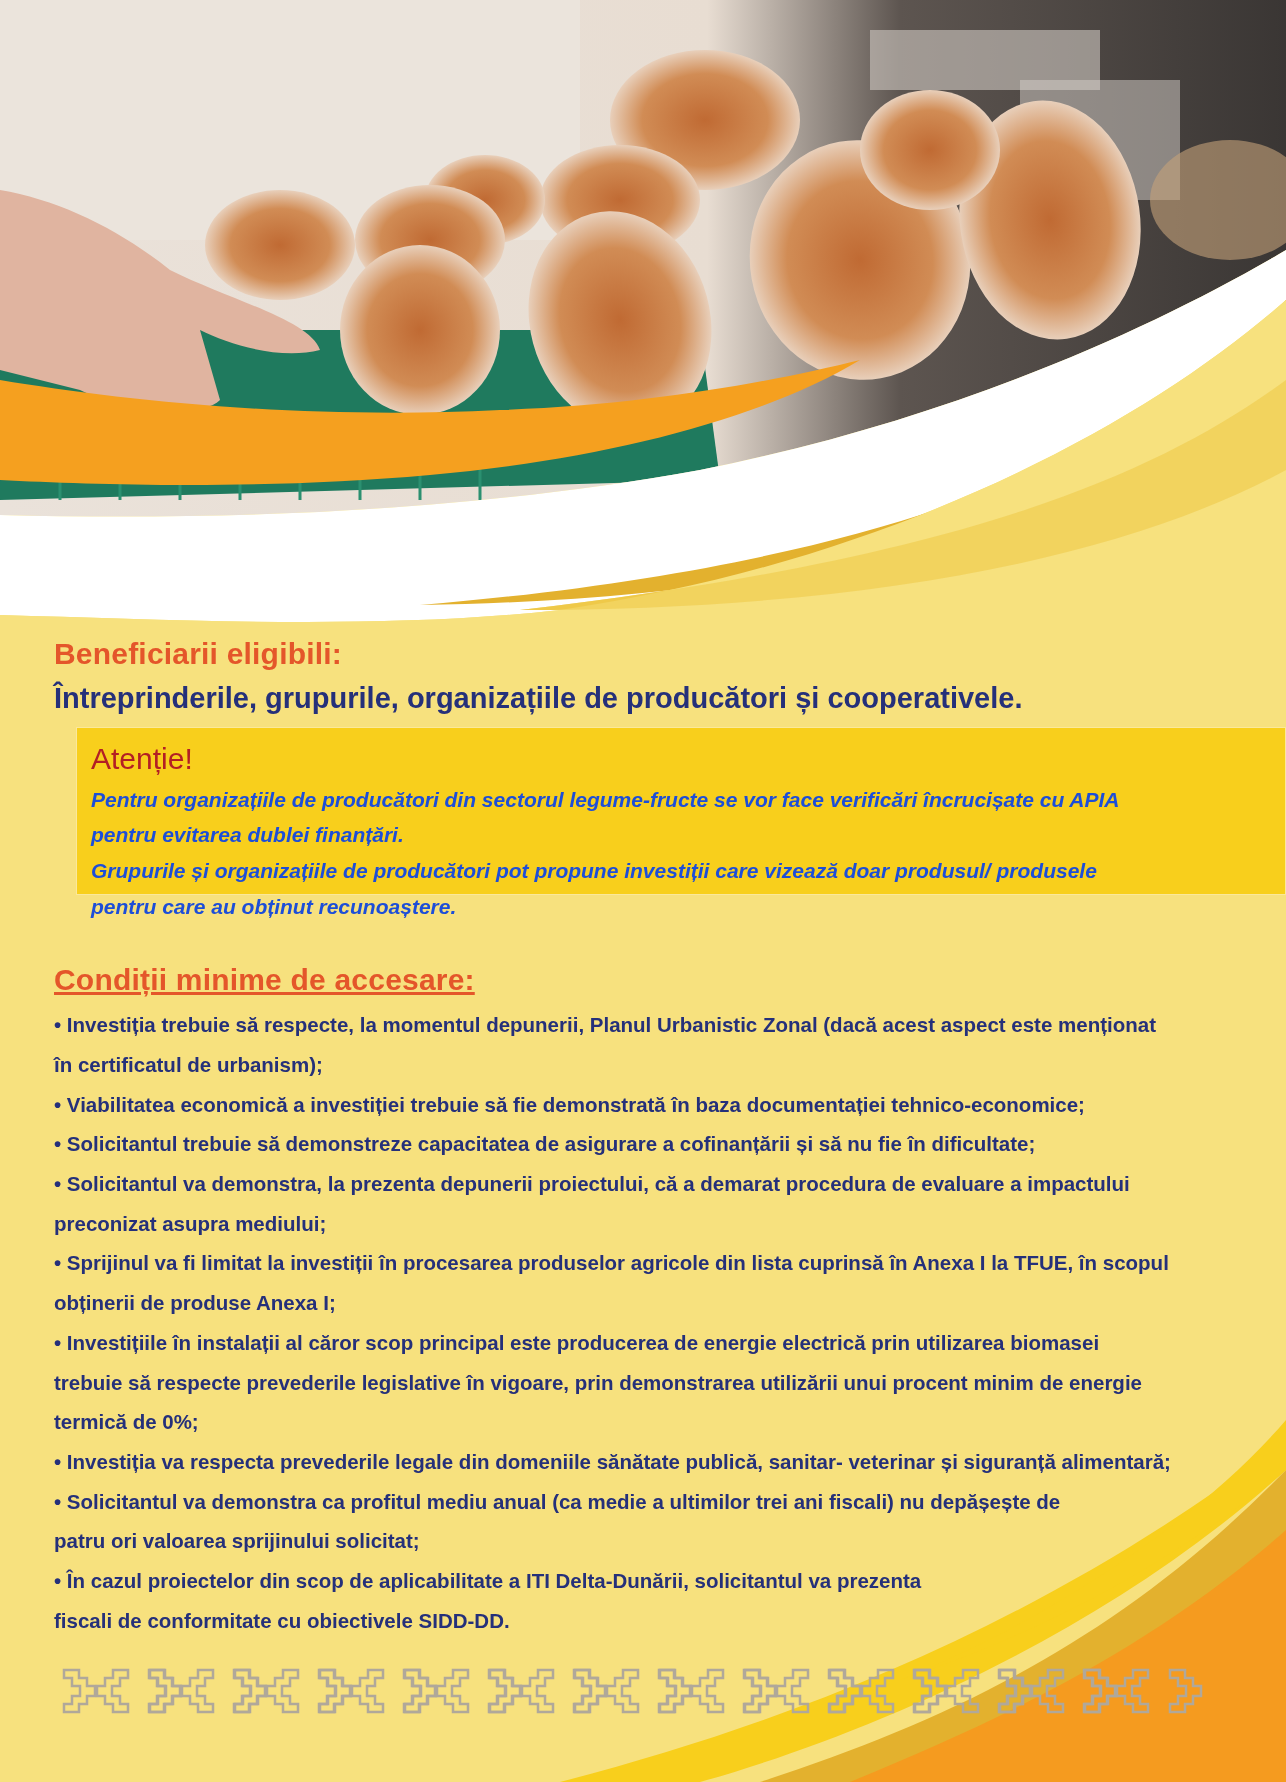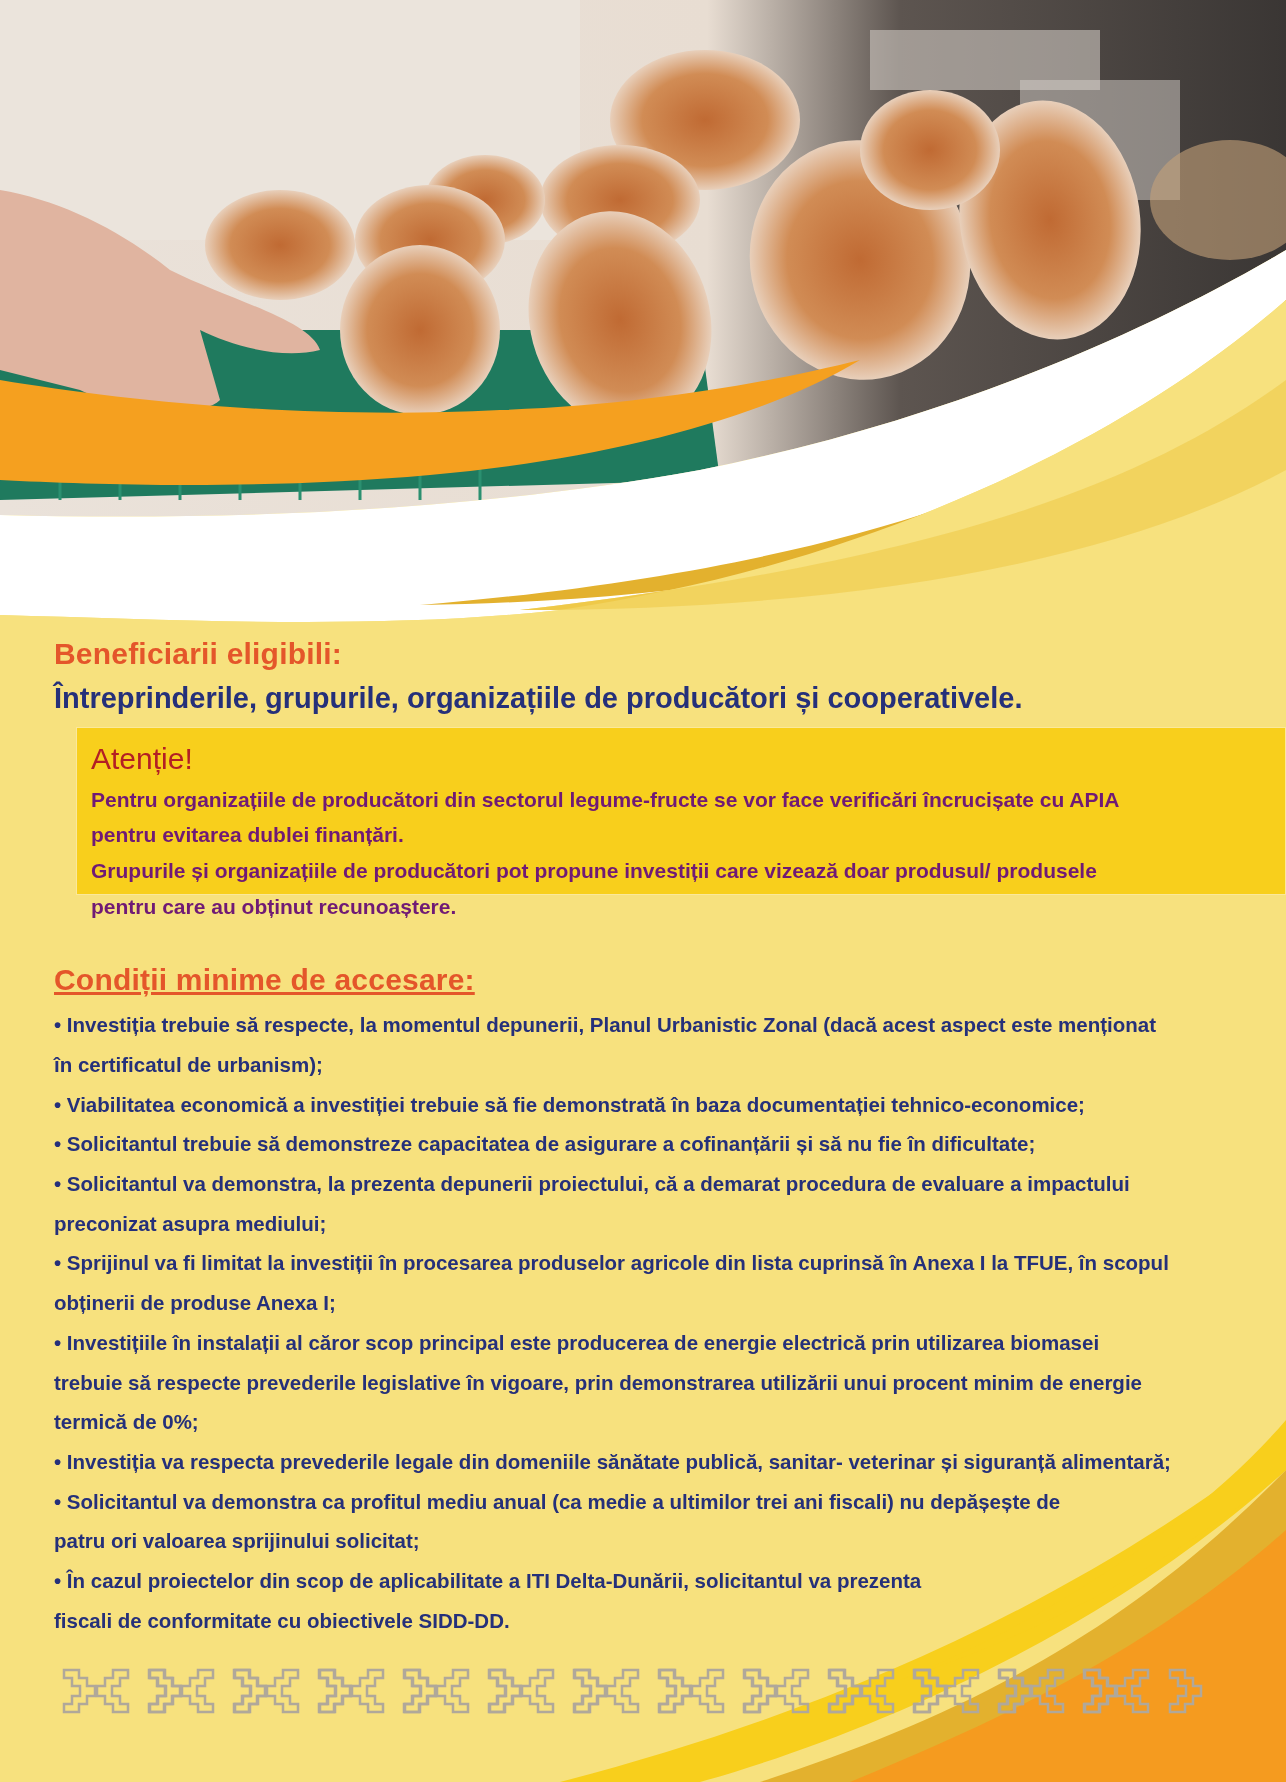--- a/index.html
+++ b/index.html
@@ -3,21 +3,21 @@
 <meta charset="utf-8">
 <style>
   html, body { margin:0; padding:0; }
   body { width:1286px; height:1782px; position:relative; overflow:hidden; background:#f7e17e; font-family:"Liberation Sans", sans-serif; }
   .bg-svg { position:absolute; left:0; top:0; width:1286px; height:1782px; }
   .content { position:absolute; left:0; top:0; width:1286px; }
   .h-orange { position:absolute; left:54px; color:#e4562a; font-size:30px; font-weight:bold; letter-spacing:0.2px; font-family:"Liberation Sans Narrow","Liberation Sans", sans-serif; }
   .body-blue { position:absolute; left:54px; color:#25307a; font-size:29px; font-weight:bold; }
   .attn-box { position:absolute; left:40px; top:727px; width:1210px; height:168px; background:#f8cf1c; border:1px solid #fbe89a; box-sizing:border-box;margin-left:36px; }
   .attn-title { position:absolute; left:14px; top:14px; color:#b31f24; font-size:30px; }
-  .attn-line { position:absolute; left:14px; color:#701a75; font-size:21px; font-weight:bold; }
+  .attn-line { position:absolute; left:14px; color:#1d4ed8; font-size:21px; font-weight:bold;font-style:italic; }
   .cond-line { position:absolute; left:54px; color:#25307a; font-size:20.5px; font-weight:bold; white-space:nowrap; }
 </style>
 </head>
 <body>
 
 <svg class="bg-svg" viewBox="0 0 1286 1782" xmlns="http://www.w3.org/2000/svg">
   <defs>
     <linearGradient id="photoBg" x1="0" y1="0" x2="1" y2="0">
       <stop offset="0" stop-color="#eae2da"></stop>
       <stop offset="0.55" stop-color="#e8ddd2"></stop>

